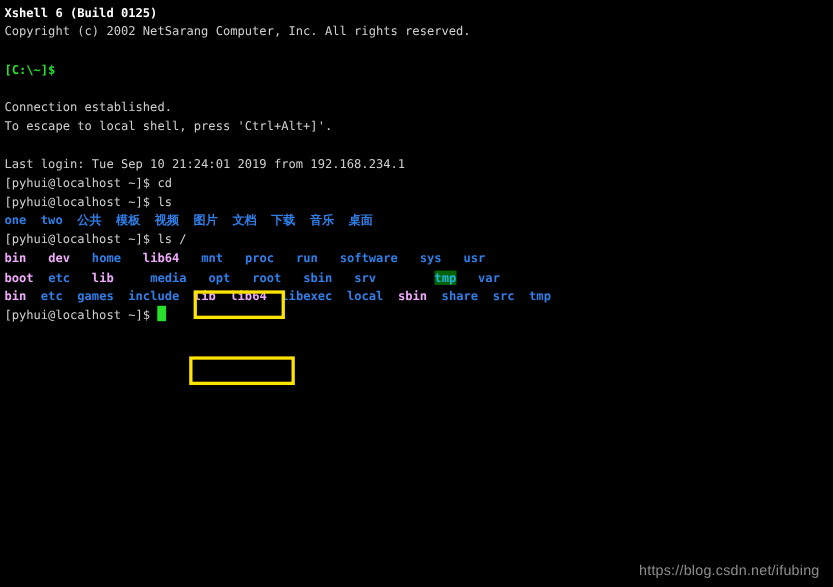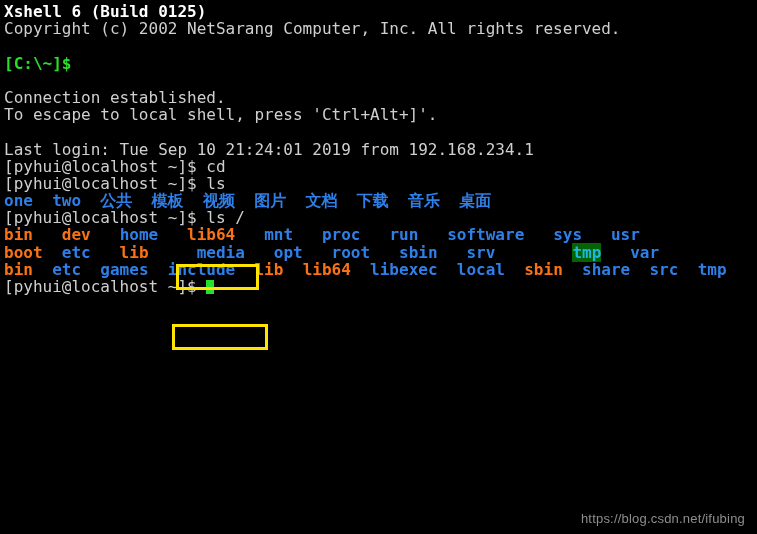--- a/index.html
+++ b/index.html
@@ -27,30 +27,30 @@
     position: absolute;
     left: 4px;
     top: 3px;
     width: 749px;
   }
 
   .line {
     height: 17.2px;
     line-height: 17.2px;
     white-space: pre;
-    font-size: 16px;
+    font-size: 11px;
     letter-spacing: 0px;
     color: #cfcfcf;
   }
 
   
   .c-white      { color: #cfcfcf; }
   .c-brightwhite{ color: #ffffff; font-weight: bold; }
   .c-green      { color: #27e02a; font-weight: bold; }
-  .c-cyan       { color: #f97316; font-weight: bold; }
+  .c-cyan       { color: #f0abfc; font-weight: bold; }
   .c-dirblue    { color: #2f7fe8; font-weight: bold; }
   .c-sticky     { color: #1fb6e0; font-weight: bold; background: #046404; }
 
   .cursor {
     display: inline-block;
     width: 8px;
     height: 14px;
     background: #27e02a;
     vertical-align: -2px;
   }

